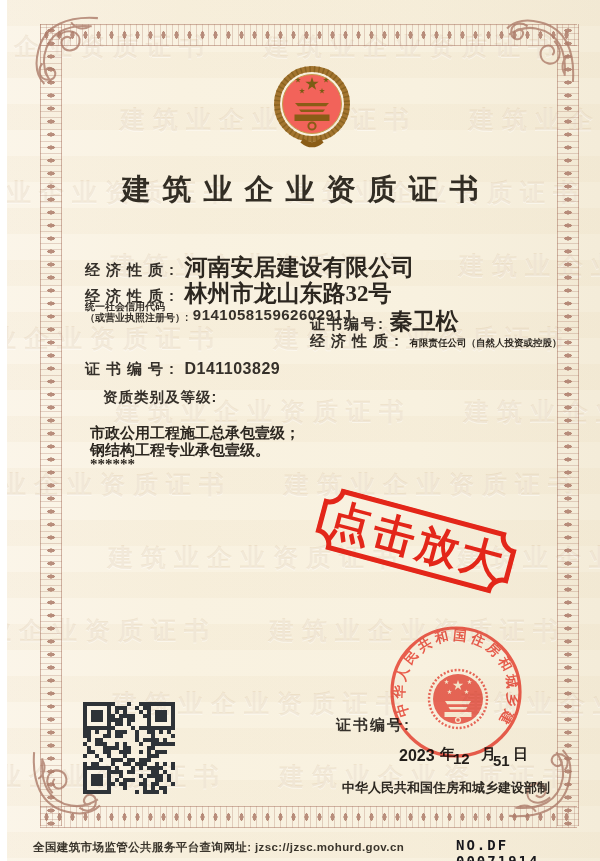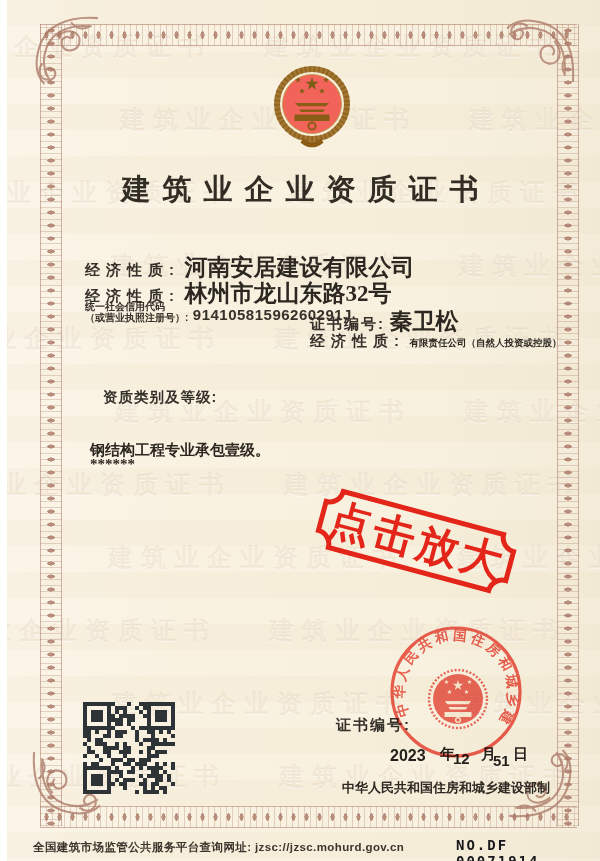--- a/index.html
+++ b/index.html
@@ -166,23 +166,28 @@
     <span class="val-num" style="vertical-align:bottom">91410581596260291J</span>
   </div>
   <div class="row" style="left:310px;top:306px">
     <span class="lbl ls5">证书编号:</span>
     <span class="val val-lg">秦卫松</span>
   </div>
   <div class="row" style="left:310px;top:332px">
     <span class="lbl ls4">经济性质:</span>
     <span class="val small-val">有限责任公司（自然人投资或控股）</span>
   </div>
+  <div class="row" style="left:85px;top:360px">
+    <span class="lbl ls4">证书编号:</span>
+    <span class="val-num" style="font-size:16px">D141103829</span>
+  </div>
   <div class="row" style="left:103px;top:388px">
     <span class="lbl" style="font-size:14.5px;letter-spacing:1px">资质类别及等级:</span>
   </div>
+  <div class="qual-line" style="top:424px">市政公用工程施工总承包壹级；</div>
   <div class="qual-line" style="top:441px">钢结构工程专业承包壹级。</div>
   <div class="qual-line" style="top:456px">******</div>
 
   <div class="stamp">
     <svg width="200" height="64" viewBox="0 0 200 64">
       <path d="M 17 3 L 183 3 A 14 14 0 0 0 197 17 L 197 47 A 14 14 0 0 0 183 61 L 17 61 A 14 14 0 0 0 3 47 L 3 17 A 14 14 0 0 0 17 3 Z" fill="none" stroke="#e32619" stroke-width="5"></path>
     </svg>
     <span class="stamp-text">点击放大</span>
   </div>
 
@@ -207,21 +212,21 @@
     <use href="#sst" transform="translate(63.5,70) scale(2.6)" fill="#fdf6ec"></use>
     <use href="#sst" transform="translate(80.5,70) scale(2.6)" fill="#fdf6ec"></use>
     <g fill="#fdf6ec">
       <path d="M59,79 h26 l-2.2,3.2 h-21.6 Z"></path>
       <path d="M62.5,85 h19 l-1.6,2.6 h-15.8 Z"></path>
       <rect x="58.5" y="90" width="27" height="5"></rect>
     </g>
     <circle cx="72" cy="98" r="2.4" fill="none" stroke="#fdf6ec" stroke-width="1.3"></circle>
   </svg>
 
-  <span class="date-part date-num" style="left:390px;top:747px">2023</span>
+  <span class="date-part date-num" style="left:399px;top:747px">2023</span>
   <span class="date-part date-unit" style="left:440px;top:745px">年</span>
   <span class="date-part date-num" style="left:453px;top:750px;font-size:15px">12</span>
   <span class="date-part date-unit" style="left:481px;top:745px">月</span>
   <span class="date-part date-num" style="left:493px;top:752px;font-size:15px">51</span>
   <span class="date-part date-unit" style="left:513px;top:745px">日</span>
 
   <div class="made-by">中华人民共和国住房和城乡建设部制</div>
 
   <div class="qr">
       <i style="left: 0px; top: 0px;"></i>

